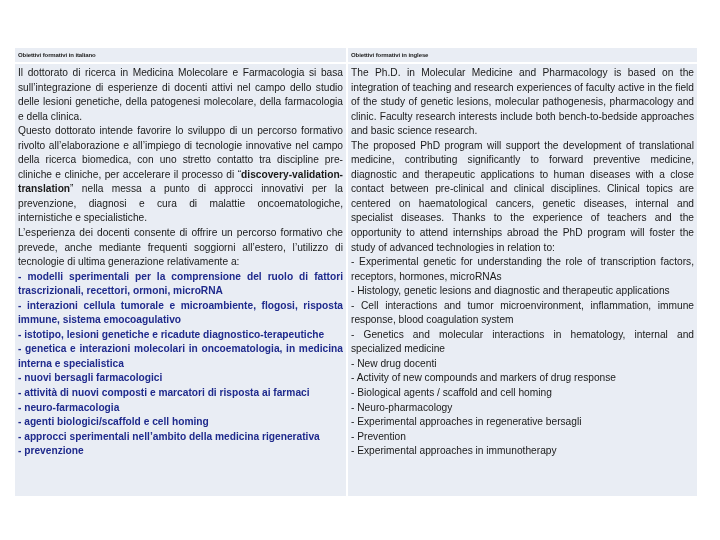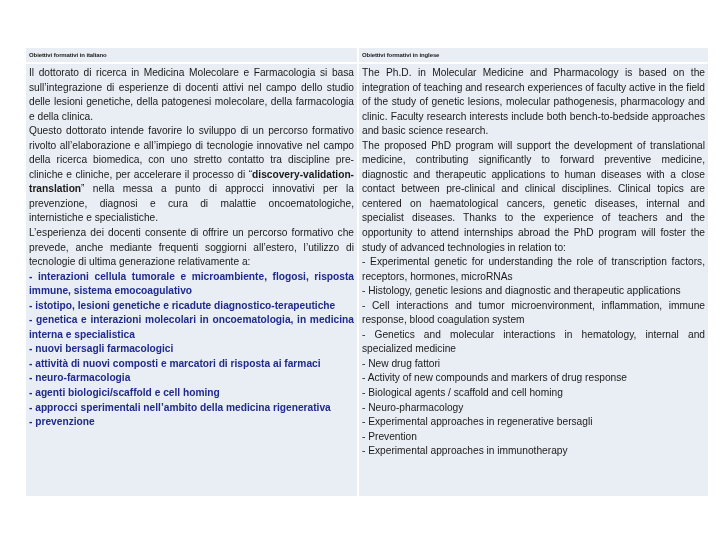--- a/index.html
+++ b/index.html
@@ -10,21 +10,21 @@
     body {
       width: 720px;
       height: 540px;
       position: relative;
       overflow: hidden;
       font-family: "Liberation Sans", "DejaVu Sans", sans-serif;
       color: #1a1a1a;
     }
     .table {
       position: absolute;
-      left: 26px;
+      left: 15px;
       top: 48px;
       width: 570px;
       display: grid;
       grid-template-columns: 331px 349px;
       column-gap: 2px;
       row-gap: 2px;
     }
     .hdr {
       background: #e9edf4;
       height: 14px;
@@ -65,41 +65,42 @@
 
 <div class="table">
   <div class="hdr">Obiettivi formativi in italiano</div>
   <div class="hdr">Obiettivi formativi in inglese</div>
 
   <div class="cell it">
     <p>Il dottorato di ricerca in Medicina Molecolare e Farmacologia si basa sull’integrazione di esperienze di docenti attivi nel campo dello studio delle lesioni genetiche, della patogenesi molecolare, della farmacologia e della clinica.</p>
     <p><span>Questo dottorato intende favorire lo sviluppo di un percorso formativo rivolto all’elaborazione e all’impiego di tecnologie innovative nel campo della ricerca biomedica, con uno stretto contatto tra discipline pre-cliniche e cliniche, per accelerare il processo di “</span><b class="kw">discovery-validation-translation</b><span>” nella messa a punto di approcci innovativi per la prevenzione, diagnosi e cura di malattie oncoematologiche, internistiche e specialistiche.</span></p>
     <p>L’esperienza dei docenti consente di offrire un percorso formativo che prevede, anche mediante frequenti soggiorni all’estero, l’utilizzo di tecnologie di ultima generazione relativamente a:</p>
     <div class="blue">
+      <p>- modelli sperimentali per la comprensione del ruolo di fattori trascrizionali, recettori, ormoni, microRNA</p>
       <p>- interazioni cellula tumorale e microambiente, flogosi, risposta immune, sistema emocoagulativo</p>
       <p class="nowrap-line">- istotipo, lesioni genetiche e ricadute diagnostico-terapeutiche</p>
       <p>- genetica e interazioni molecolari in oncoematologia, in medicina interna e specialistica</p>
       <p class="nowrap-line">- nuovi bersagli farmacologici</p>
       <p class="nowrap-line">- attività di nuovi composti e marcatori di risposta ai farmaci</p>
       <p class="nowrap-line">- neuro-farmacologia</p>
       <p class="nowrap-line">- agenti biologici/scaffold e cell homing</p>
       <p class="nowrap-line">- approcci sperimentali nell’ambito della medicina rigenerativa</p>
       <p class="nowrap-line">- prevenzione</p>
     </div>
   </div>
 
   <div class="cell en">
     <p>The Ph.D. in Molecular Medicine and Pharmacology is based on the integration of teaching and research experiences of faculty active in the field of the study of genetic lesions, molecular pathogenesis, pharmacology and clinic. Faculty research interests include both bench-to-bedside approaches and basic science research.</p>
     <p>The proposed PhD program will support the development of translational medicine, contributing significantly to forward preventive medicine, diagnostic and therapeutic applications to human diseases with a close contact between pre-clinical and clinical disciplines. Clinical topics are centered on haematological cancers, genetic diseases, internal and specialist diseases. Thanks to the experience of teachers and the opportunity to attend internships abroad the PhD program will foster the study of advanced technologies in relation to:</p>
     <div>
       <p>- Experimental genetic for understanding the role of transcription factors, receptors, hormones, microRNAs</p>
       <p>- Histology, genetic lesions and diagnostic and therapeutic applications</p>
       <p>- Cell interactions and tumor microenvironment, inflammation, immune response, blood coagulation system</p>
       <p>- Genetics and molecular interactions in hematology, internal and specialized medicine</p>
-      <p class="nowrap-line">- New drug fattori</p>
+      <p class="nowrap-line">- New drug docenti</p>
       <p class="nowrap-line">- Activity of new compounds and markers of drug response</p>
       <p class="nowrap-line">- Biological agents / scaffold and cell homing</p>
       <p class="nowrap-line">- Neuro-pharmacology</p>
       <p class="nowrap-line">- Experimental approaches in regenerative bersagli</p>
       <p class="nowrap-line">- Prevention</p>
       <p class="nowrap-line">- Experimental approaches in immunotherapy</p>
     </div>
   </div>
 </div>
 

